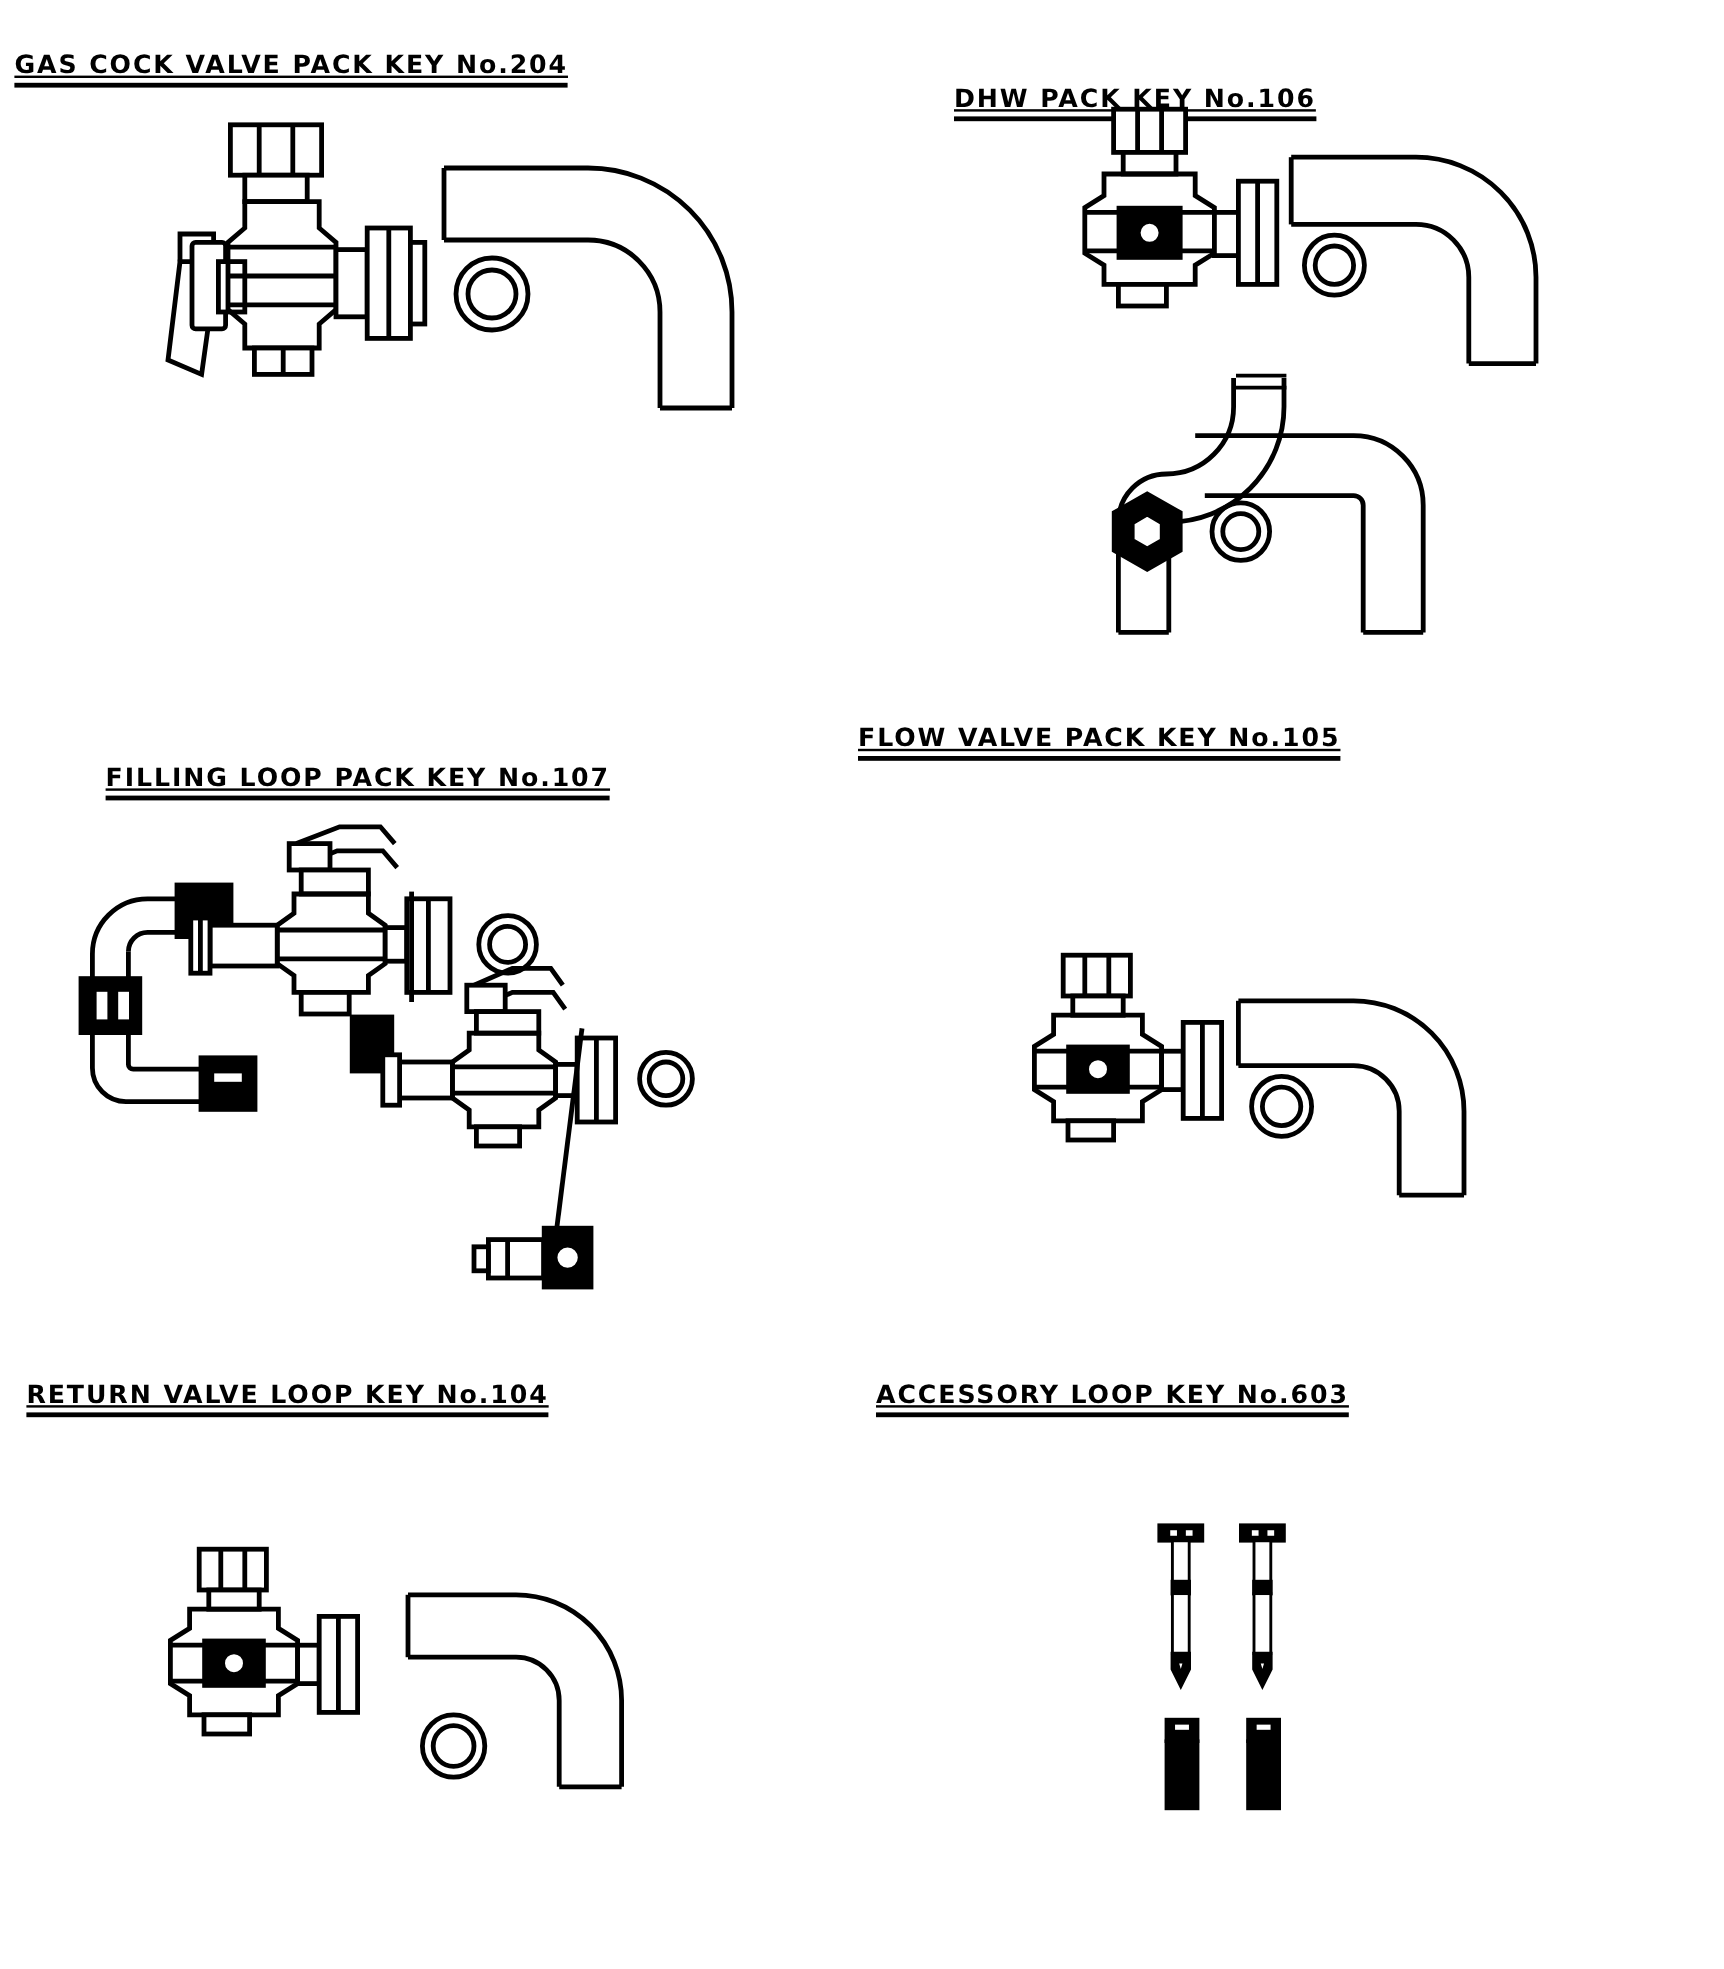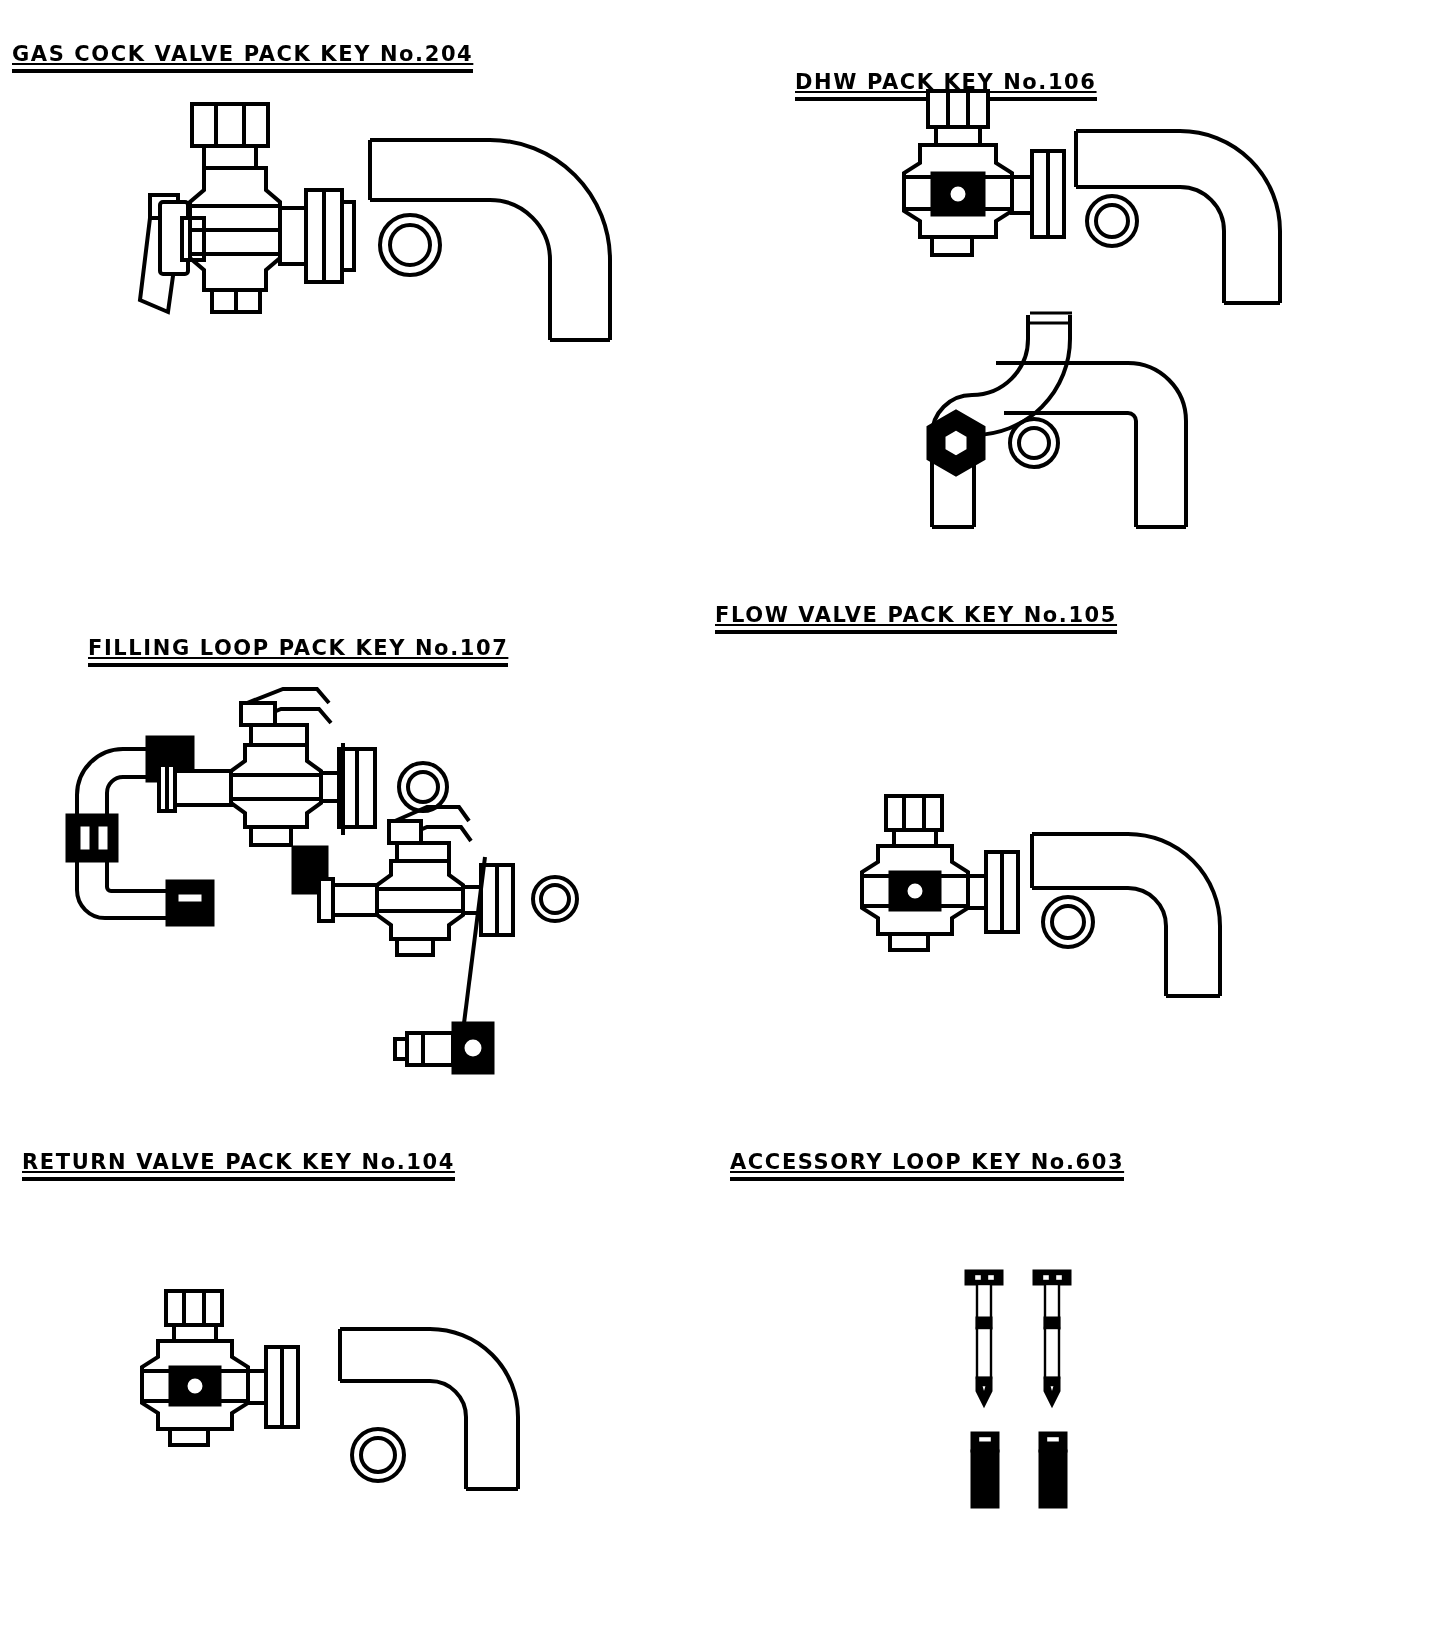--- a/index.html
+++ b/index.html
@@ -227,21 +227,21 @@
         <path class="ln" d="M172 98 L268 98 A38 38 0 0 1 306 136 L306 206"></path>
         <line class="ln" x1="172" y1="44" x2="172" y2="98"></line>
         <line class="ln" x1="306" y1="206" x2="360" y2="206"></line>
         <circle class="ln" cx="208" cy="132" r="25"></circle>
         <circle class="ln" cx="208" cy="132" r="16"></circle>
       </svg>
     </div>
   </div>
 
   <div class="panel">
-    <div class="title" style="left:22px;top:1150px;">RETURN VALVE PACK KEY No.104</div>
+    <div class="title" style="left:22px;top:1150px;">RETURN VALVE LOOP KEY No.104</div>
 
     <div class="art" style="left:140px;top:1285px;">
       <svg width="380" height="230" viewBox="0 0 380 230">
         <rect class="wht" x="26" y="6" width="56" height="34"></rect>
         <line class="ln" x1="44" y1="6" x2="44" y2="40"></line>
         <line class="ln" x1="64" y1="6" x2="64" y2="40"></line>
         <rect class="wht" x="34" y="40" width="42" height="16"></rect>
         <path class="ln" d="M18 56 L92 56 L92 72 L108 82 L108 118 L92 128 L92 144 L18 144 L18 128 L2 118 L2 82 L18 72 Z" fill="#fff"></path>
         <rect class="fillblk" x="30" y="82" width="50" height="38"></rect>
         <circle class="wht3" cx="55" cy="101" r="9"></circle>

